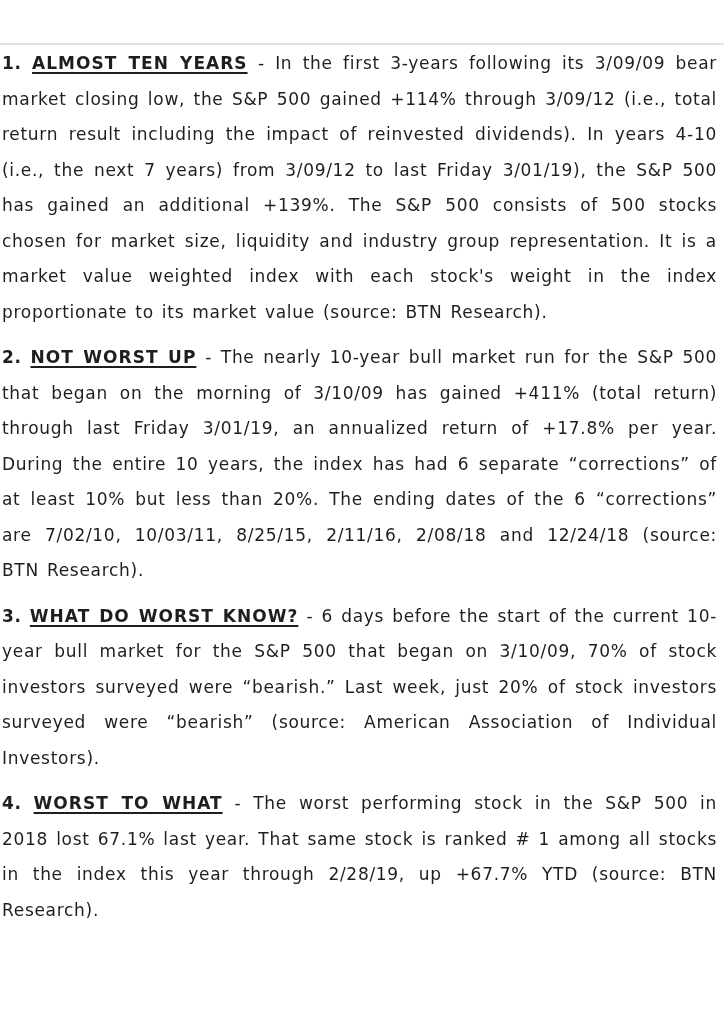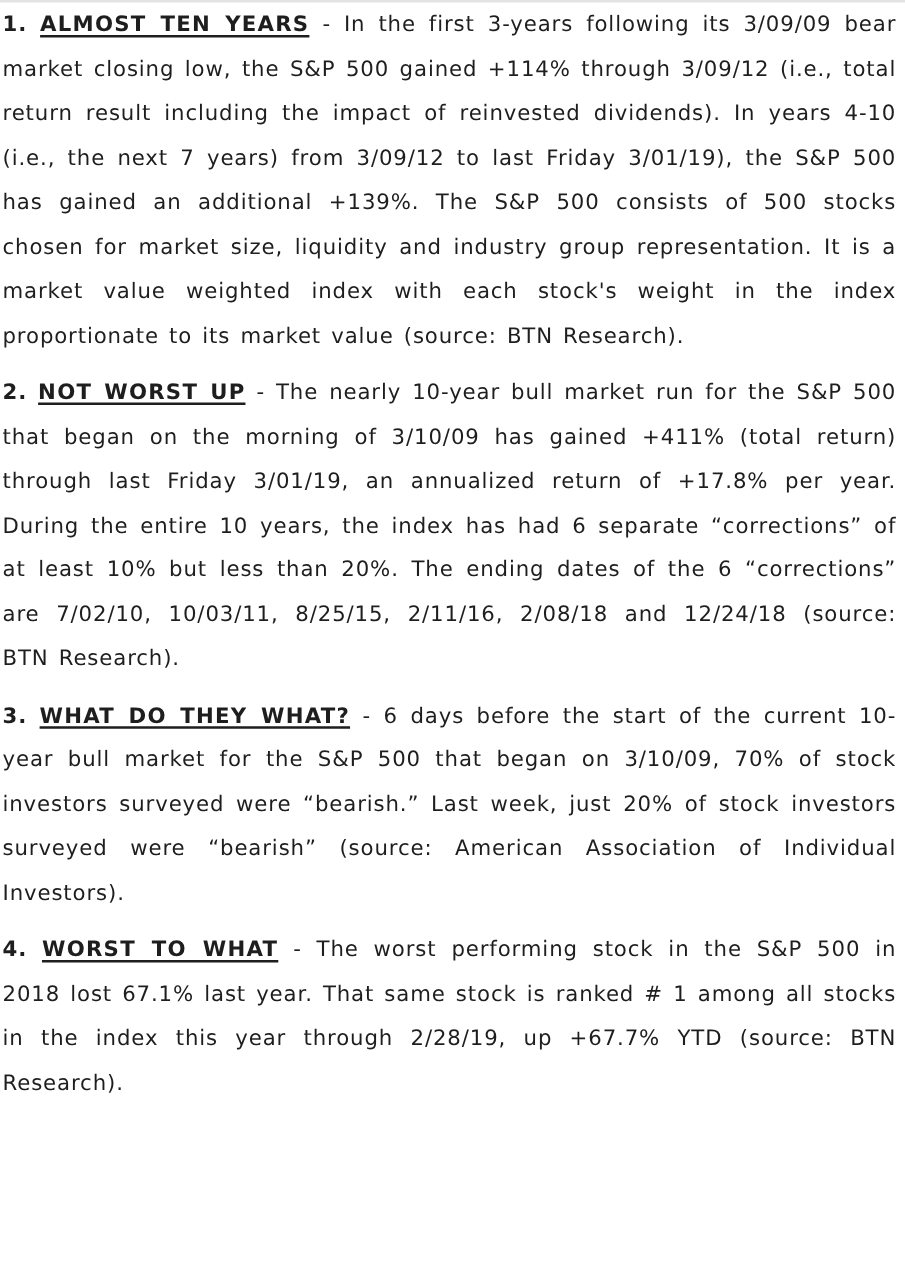--- a/index.html
+++ b/index.html
@@ -15,20 +15,21 @@
     padding: 3px 7px 0 2px;
     overflow: hidden;
     background: #ffffff;
     font-family: "DejaVu Sans", sans-serif;
     font-size: 17px;
     line-height: 35.5px;
     letter-spacing: 0.7px;
     word-spacing: 2px;
     color: #1e1e1e;
     text-align: justify;
+    margin-top: 43px;
   }
   .top-artifact {
     position: absolute;
     top: 0;
     left: 0;
     width: 100%;
     height: 2px;
     background: #e3e3e3;
   }
   p.item {
@@ -63,21 +64,21 @@
 
   <p class="item">
     <span class="b">2.</span>
     <span class="title">NOT WORST UP</span>
     <span>-</span>
     <span>The nearly 10-year bull market run for the S&amp;P 500 that began on the morning of 3/10/09 has gained +411% (total return) through last Friday 3/01/19, an annualized return of +17.8% per year. During the entire 10 years, the index has had 6 separate “corrections” of at least 10% but less than 20%. The ending dates of the 6 “corrections” are 7/02/10, 10/03/11, 8/25/15, 2/11/16, 2/08/18 and 12/24/18 (source: BTN Research).</span>
   </p>
 
   <p class="item">
     <span class="b">3.</span>
-    <span class="title">WHAT DO THEY WHAT?</span>
+    <span class="title">WHAT DO WORST KNOW?</span>
     <span>-</span>
     <span>6 days before the start of the current 10-year bull market for the S&amp;P 500 that began on 3/10/09, 70% of stock investors surveyed were “bearish.” Last week, just 20% of stock investors surveyed were “bearish” (source: American Association of Individual Investors).</span>
   </p>
 
   <p class="item">
     <span class="b">4.</span>
     <span class="title">WORST TO WHAT</span>
     <span>-</span>
     <span>The worst performing stock in the S&amp;P 500 in 2018 lost 67.1% last year. That same stock is ranked # 1 among all stocks in the index this year through 2/28/19, up +67.7% YTD (source: BTN Research).</span>
   </p>

